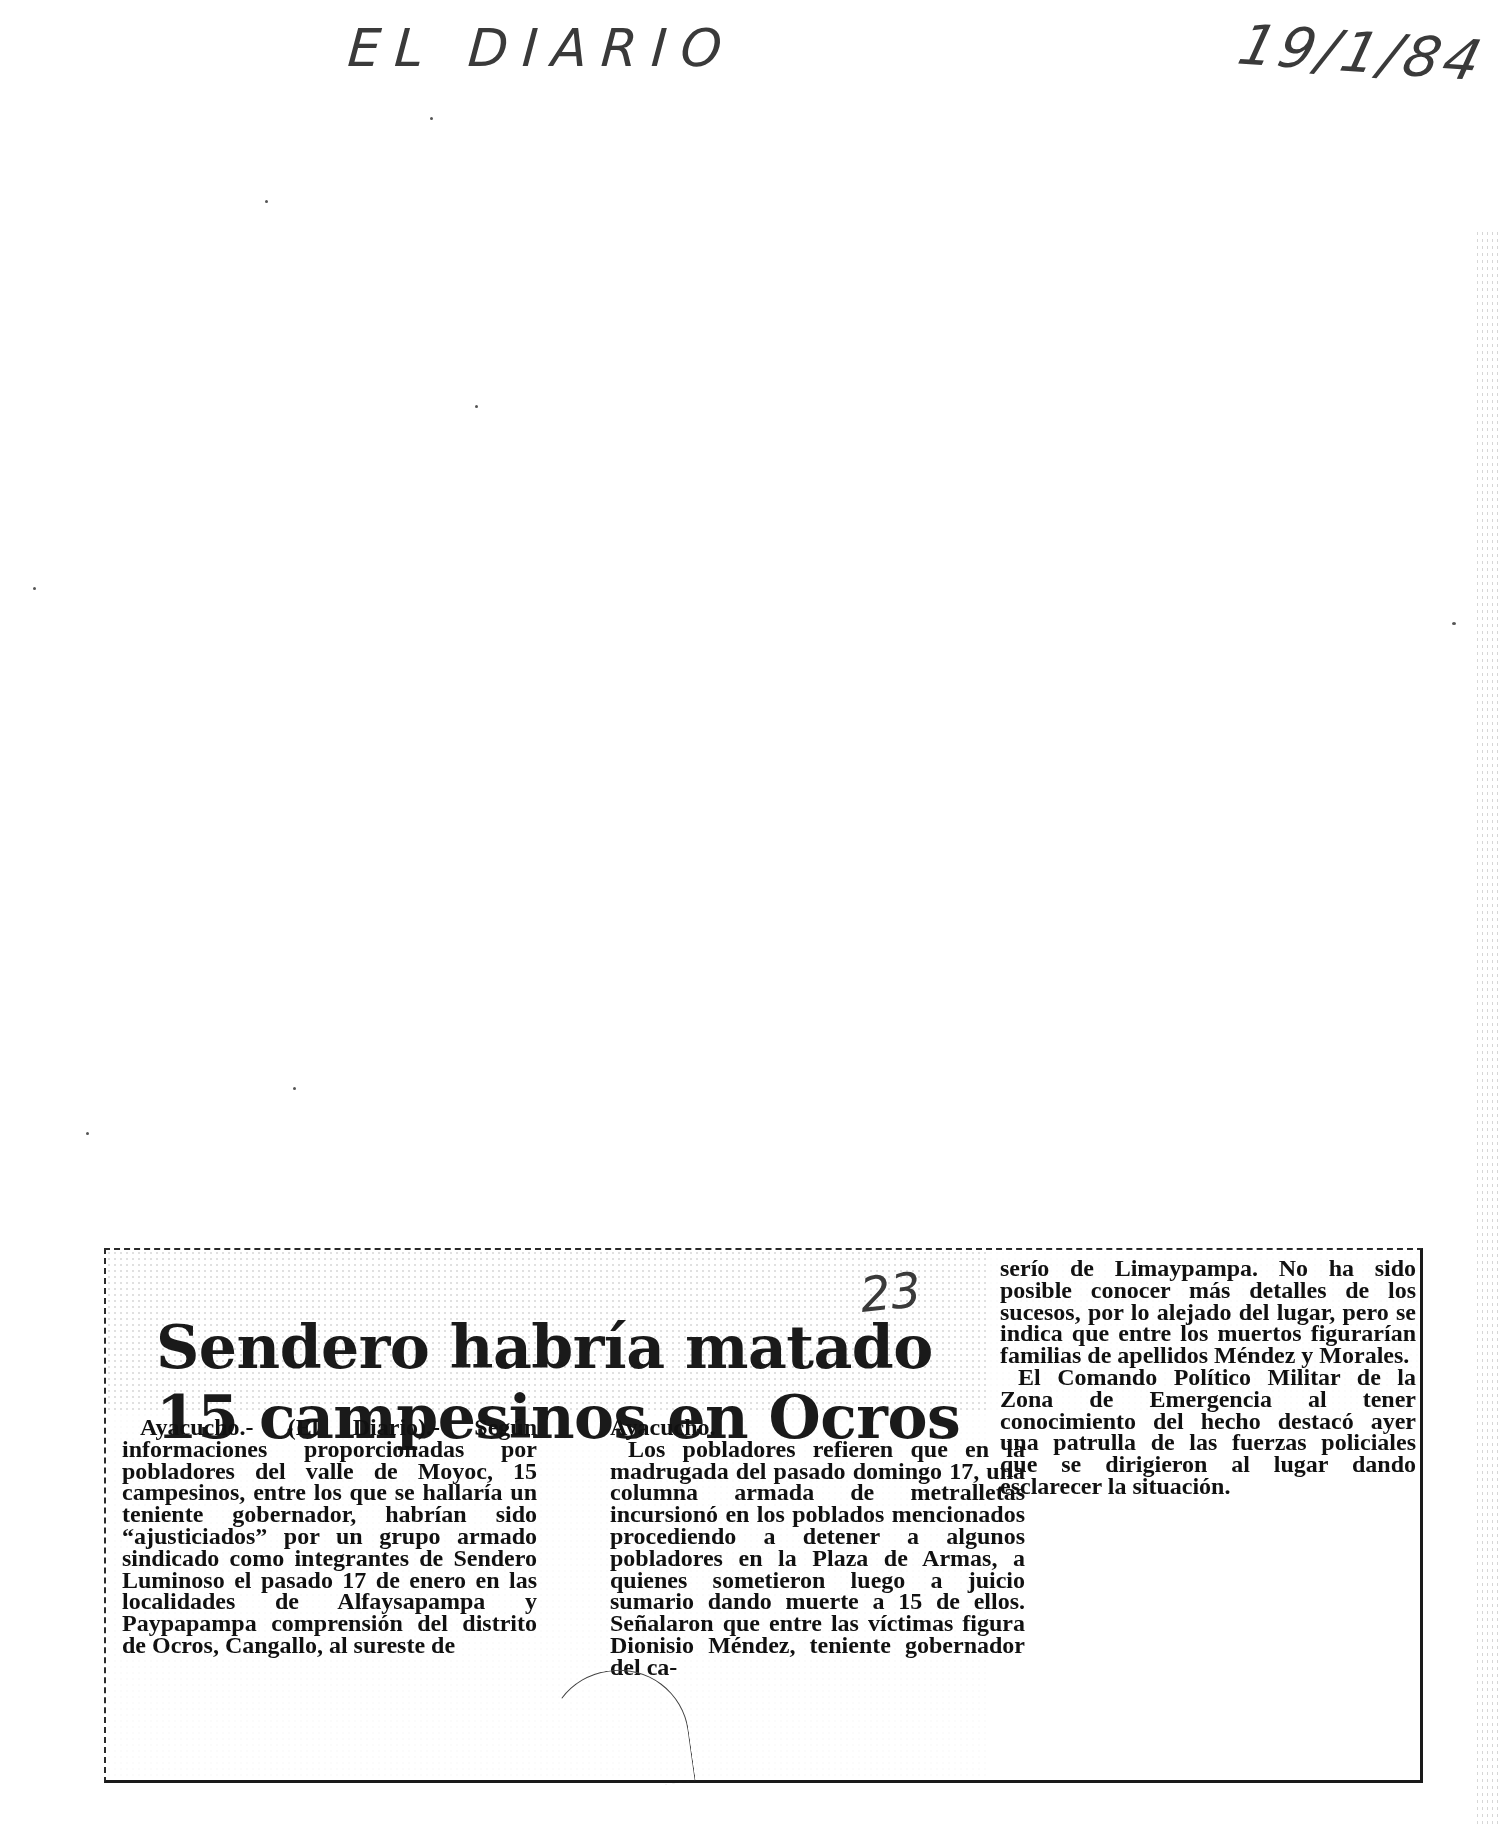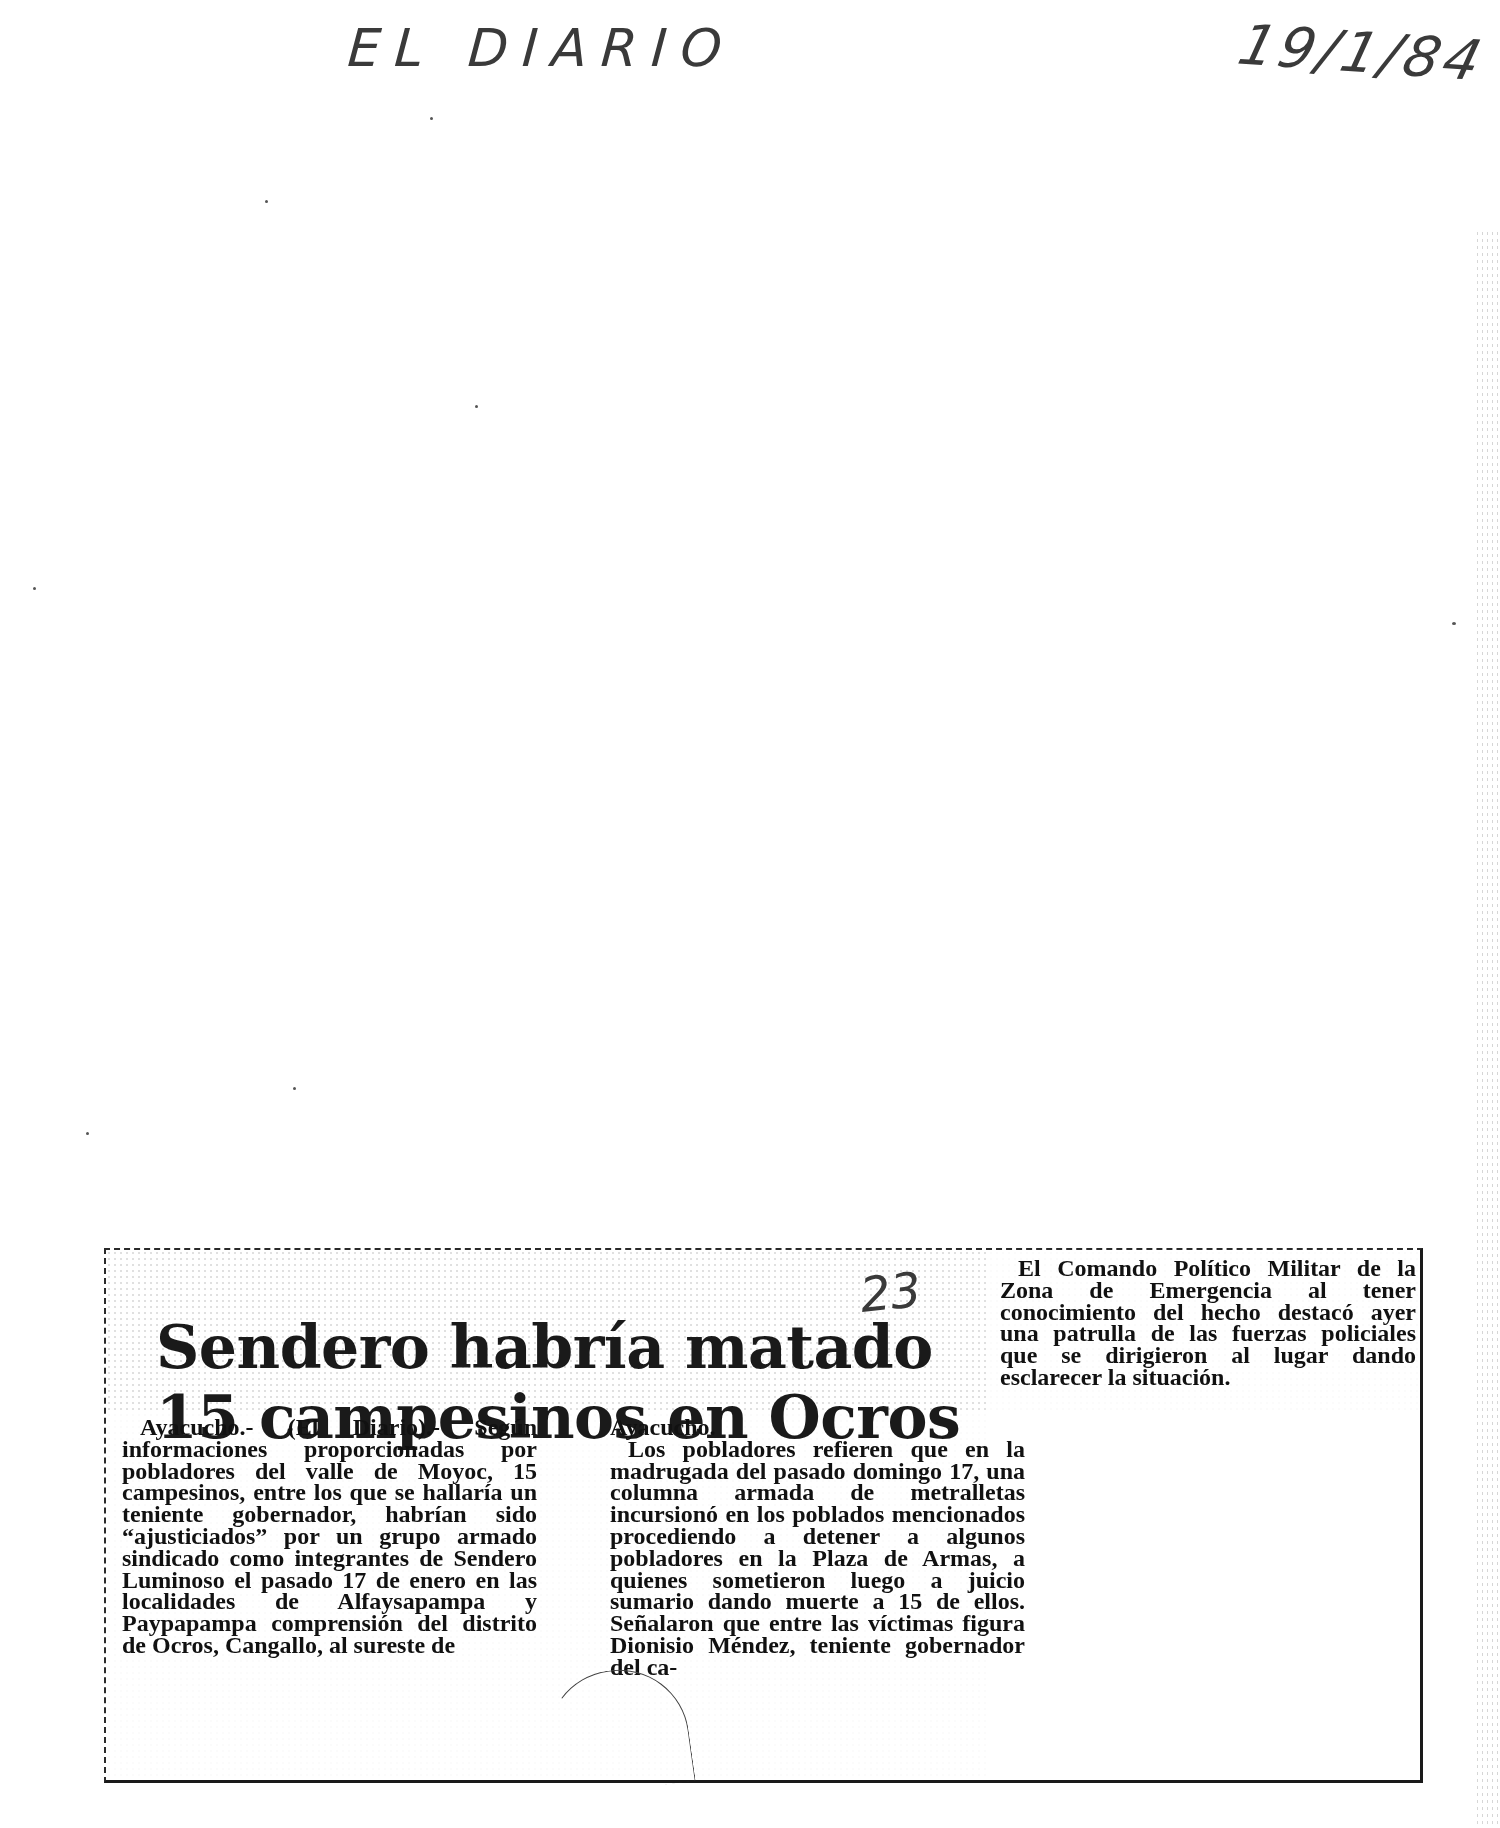--- a/index.html
+++ b/index.html
@@ -93,17 +93,18 @@
   <div class="col col1">
     <p class="indent">Ayacucho.- (El Diario).- Según informaciones proporcionadas por pobladores del valle de Moyoc, 15 campesinos, entre los que se hallaría un teniente gobernador, habrían sido “ajusticiados” por un grupo armado sindicado como integrantes de Sendero Luminoso el pasado 17 de enero en las localidades de Alfaysapampa y Paypapampa comprensión del distrito de Ocros, Cangallo, al sureste de</p>
   </div>
 
   <div class="col col2">
     <p>Ayacucho.</p>
     <p class="indent">Los pobladores refieren que en la madrugada del pasado domingo 17, una columna armada de metralletas incursionó en los poblados mencionados procediendo a detener a algunos pobladores en la Plaza de Armas, a quienes sometieron luego a juicio sumario dando muerte a 15 de ellos. Señalaron que entre las víctimas figura Dionisio Méndez, teniente gobernador del ca-</p>
   </div>
 
   <div class="col col3">
+    <p>serío de Limaypampa. No ha sido posible conocer más detalles de los sucesos, por lo alejado del lugar, pero se indica que entre los muertos figurarían familias de apellidos Méndez y Morales.</p>
     <p class="indent">El Comando Político Militar de la Zona de Emergencia al tener conocimiento del hecho destacó ayer una patrulla de las fuerzas policiales que se dirigieron al lugar dando esclarecer la situación.</p>
   </div>
 
   <div class="pen-arc"></div>
 </div>
 
 </body></html>

